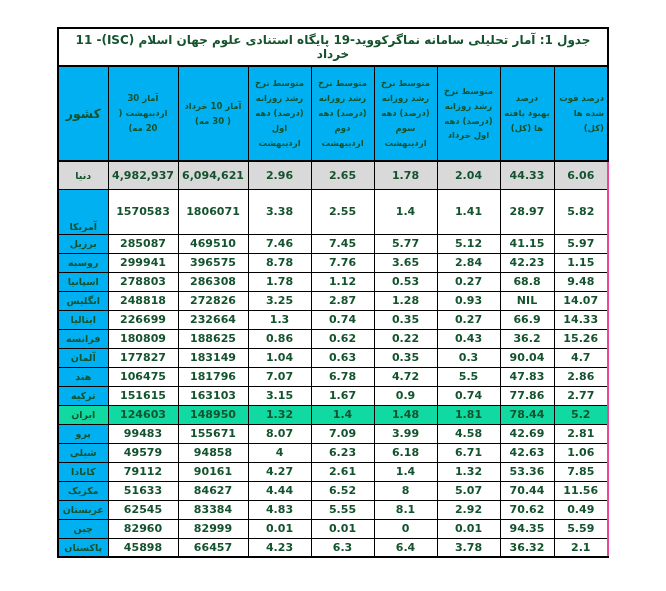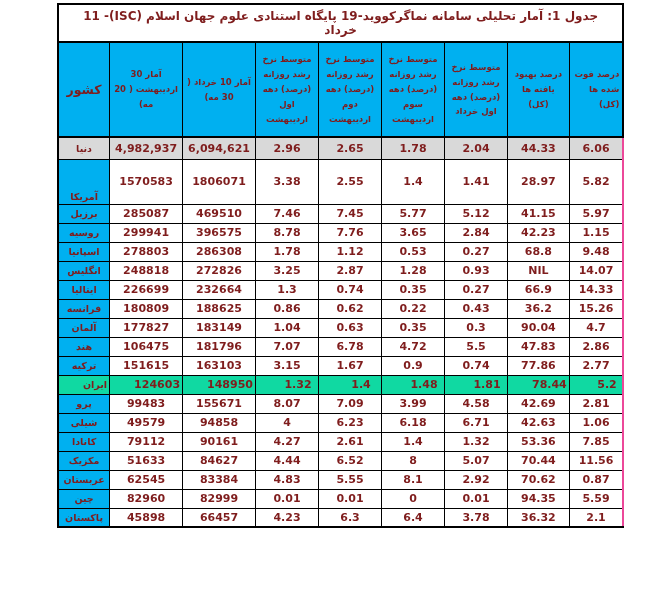--- a/index.html
+++ b/index.html
@@ -14,24 +14,24 @@
   .page {
     position: relative;
     width: 666px;
     height: 591px;
     background: #ffffff;
     overflow: hidden;
   }
   table.stats-table {
     position: absolute;
     left: 57px;
-    top: 3px;
+    top: 27px;
     border-collapse: collapse;
     table-layout: fixed;
-    color: #7f1d1d;
+    color: #14532d;
   }
   col.c-country  { width: 50px; }
   col.c-stat30   { width: 70px; }
   col.c-stat10   { width: 70px; }
   col.c-g1, col.c-g2, col.c-g3, col.c-g4 { width: 63px; }
   col.c-recovered { width: 54px; }
   col.c-deaths    { width: 54px; }
 
   th, td { border: 1px solid #000; padding: 0 2px; }
 
@@ -72,22 +72,22 @@
     font-size: 9.5px;
     border-left: 2px solid #000;
   }
   tbody td {
     background: #ffffff;
     font-size: 11px;
   }
   tbody td:last-child { border-right: 2px solid #ec4899; }
   tbody tr:last-child th, tbody tr:last-child td { border-bottom: 2px solid #000; }
 
-  tbody tr.hl-world th, tbody tr.hl-world td { background: #D9D9D9; height: 22px; }
-  tbody tr.hl-iran  th, tbody tr.hl-iran  td { background: #10D9A2; padding-left: 24px; }
+  tbody tr.hl-world th, tbody tr.hl-world td { background: #D9D9D9; height: 28px; }
+  tbody tr.hl-iran  th, tbody tr.hl-iran  td { background: #10D9A2; }
   tbody tr.tall th, tbody tr.tall td { height: 45px; }
   tbody tr.tall th { vertical-align: bottom; padding-bottom: 2px; }
 </style>
 </head>
 <body>
 
 <div class="page">
   <table class="stats-table">
     <colgroup>
       <col class="c-country">
@@ -295,21 +295,21 @@
         </tr>
         <tr>
           <th dir="rtl">عربستان</th>
           <td dir="ltr">62545</td>
           <td dir="ltr">83384</td>
           <td dir="ltr">4.83</td>
           <td dir="ltr">5.55</td>
           <td dir="ltr">8.1</td>
           <td dir="ltr">2.92</td>
           <td dir="ltr">70.62</td>
-          <td dir="ltr">0.87</td>
+          <td dir="ltr">0.49</td>
         </tr>
         <tr>
           <th dir="rtl">چین</th>
           <td dir="ltr">82960</td>
           <td dir="ltr">82999</td>
           <td dir="ltr">0.01</td>
           <td dir="ltr">0.01</td>
           <td dir="ltr">0</td>
           <td dir="ltr">0.01</td>
           <td dir="ltr">94.35</td>

